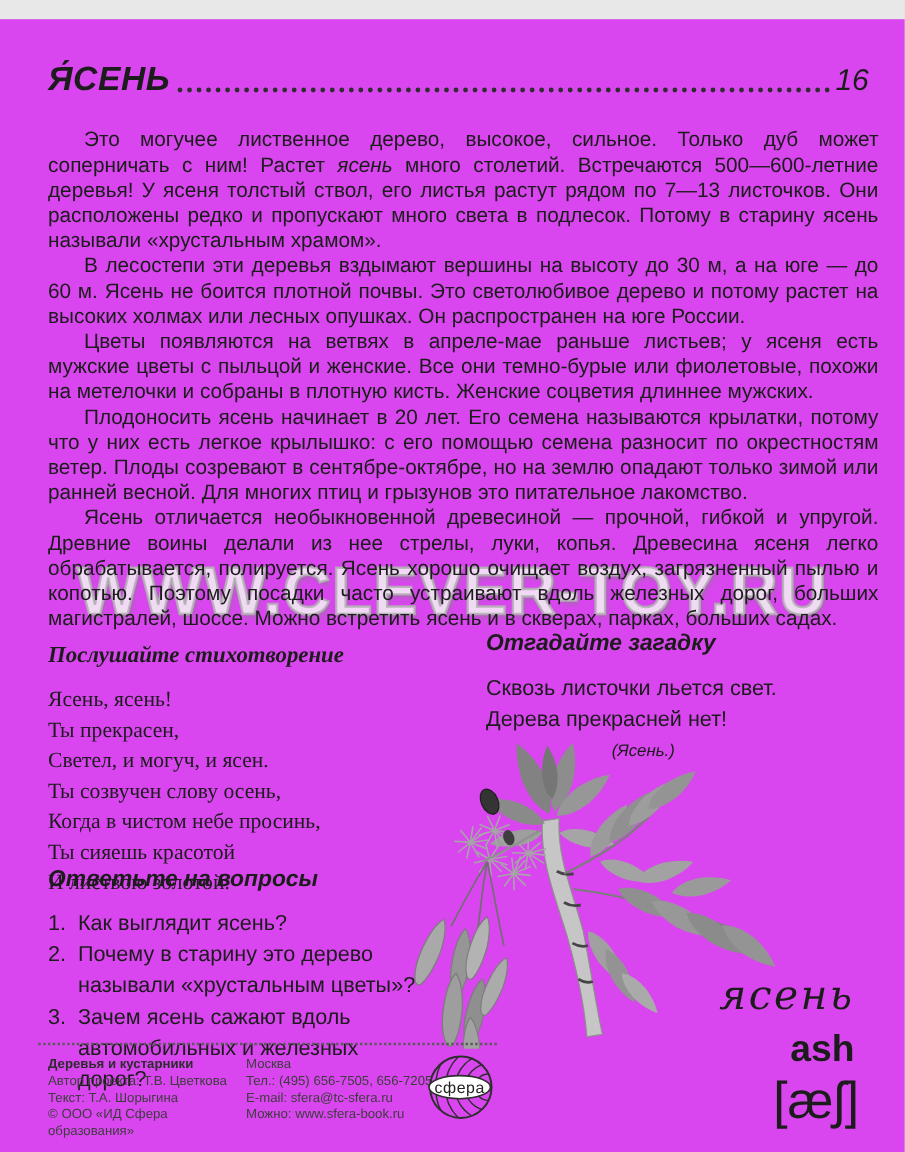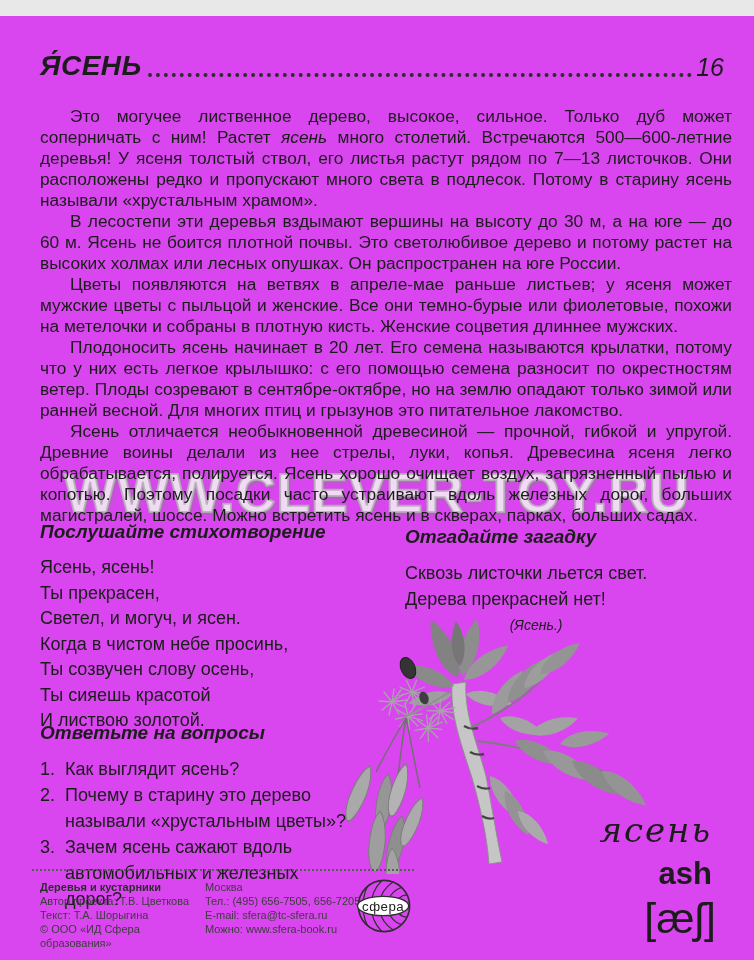--- a/index.html
+++ b/index.html
@@ -22,21 +22,21 @@
   .watermark{
     position:absolute;left:0;top:444px;width:754px;text-align:center;z-index:1;
     font-weight:bold;font-size:56px;letter-spacing:1px;
     color:rgba(255,255,255,.78);
     -webkit-text-stroke:2px rgba(178,178,178,.85);
     text-shadow:2px 3px 4px rgba(130,130,130,.45);
     transform:scaleX(.98);white-space:nowrap;
   }
   
   .sec-head{font-style:italic;font-weight:bold;font-size:19px;margin:0 0 12px 0;}
-  .poem{position:absolute;left:40px;top:505px;width:345px;z-index:3;}
+  .poem{position:absolute;left:40px;top:520px;width:345px;z-index:3;font-family:Liberation Serif, serif;}
   .pline{font-size:18px;line-height:25.5px;}
   .riddle{position:absolute;left:405px;top:510px;width:330px;z-index:4;}
   .rline{font-size:18px;line-height:26px;}
   .answer{font-size:14px;line-height:26px;font-style:italic;text-align:center;padding-right:68px;}
   .questions{position:absolute;left:40px;top:706px;width:345px;z-index:3;}
   .q{display:flex;font-size:18px;line-height:26px;}
   .qnum{width:25px;flex:0 0 25px;}
   .qtext{width:288px;}
   
   .illustration{position:absolute;left:340px;top:590px;width:400px;height:268px;z-index:2;}
@@ -63,32 +63,32 @@
     <span class="title">Я́СЕНЬ</span>
     <span class="leader"></span>
     <span class="pagenum">16</span>
   </header>
 
   <div class="watermark">WWW.CLEVER-TOY.RU</div>
 
   <section class="article">
     <p><span>Это могучее лиственное дерево, высокое, сильное. Только дуб может соперничать с ним! Растет </span><em>ясень</em><span> много столетий. Встречаются 500—600-летние деревья! У ясеня толстый ствол, его листья растут рядом по 7—13 листочков. Они расположены редко и пропускают много света в подлесок. Потому в старину ясень называли «хрустальным храмом».</span></p>
     <p>В лесостепи эти деревья вздымают вершины на высоту до 30 м, а на юге — до 60 м. Ясень не боится плотной почвы. Это светолюбивое дерево и потому растет на высоких холмах или лесных опушках. Он распространен на юге России.</p>
-    <p>Цветы появляются на ветвях в апреле-мае раньше листьев; у ясеня может мужские цветы с пыльцой и женские. Все они темно-бурые или фиолетовые, похожи на метелочки и собраны в плотную кисть. Женские соцветия длиннее мужских.</p>
+    <p>Цветы появляются на ветвях в апреле-мае раньше листьев; у ясеня есть мужские цветы с пыльцой и женские. Все они темно-бурые или фиолетовые, похожи на метелочки и собраны в плотную кисть. Женские соцветия длиннее мужских.</p>
     <p>Плодоносить ясень начинает в 20 лет. Его семена называются крылатки, потому что у них есть легкое крылышко: с его помощью семена разносит по окрестностям ветер. Плоды созревают в сентябре-октябре, но на землю опадают только зимой или ранней весной. Для многих птиц и грызунов это питательное лакомство.</p>
     <p>Ясень отличается необыкновенной древесиной — прочной, гибкой и упругой. Древние воины делали из нее стрелы, луки, копья. Древесина ясеня легко обрабатывается, полируется. Ясень хорошо очищает воздух, загрязненный пылью и копотью. Поэтому посадки часто устраивают вдоль железных дорог, больших магистралей, шоссе. Можно встретить ясень и в скверах, парках, больших садах.</p>
   </section>
 
   <section class="poem">
     <h3 class="sec-head">Послушайте стихотворение</h3>
     <div class="pline">Ясень, ясень!</div>
     <div class="pline">Ты прекрасен,</div>
     <div class="pline">Светел, и могуч, и ясен.</div>
+    <div class="pline">Ты созвучен слову осень,</div>
     <div class="pline">Когда в чистом небе просинь,</div>
-    <div class="pline">Ты созвучен слову осень,</div>
     <div class="pline">Ты сияешь красотой</div>
     <div class="pline">И листвою золотой.</div>
   </section>
 
   <section class="riddle">
     <h3 class="sec-head">Отгадайте загадку</h3>
     <div class="rline">Сквозь листочки льется свет.</div>
     <div class="rline">Дерева прекрасней нет!</div>
     <div class="answer">(Ясень.)</div>
   </section>

